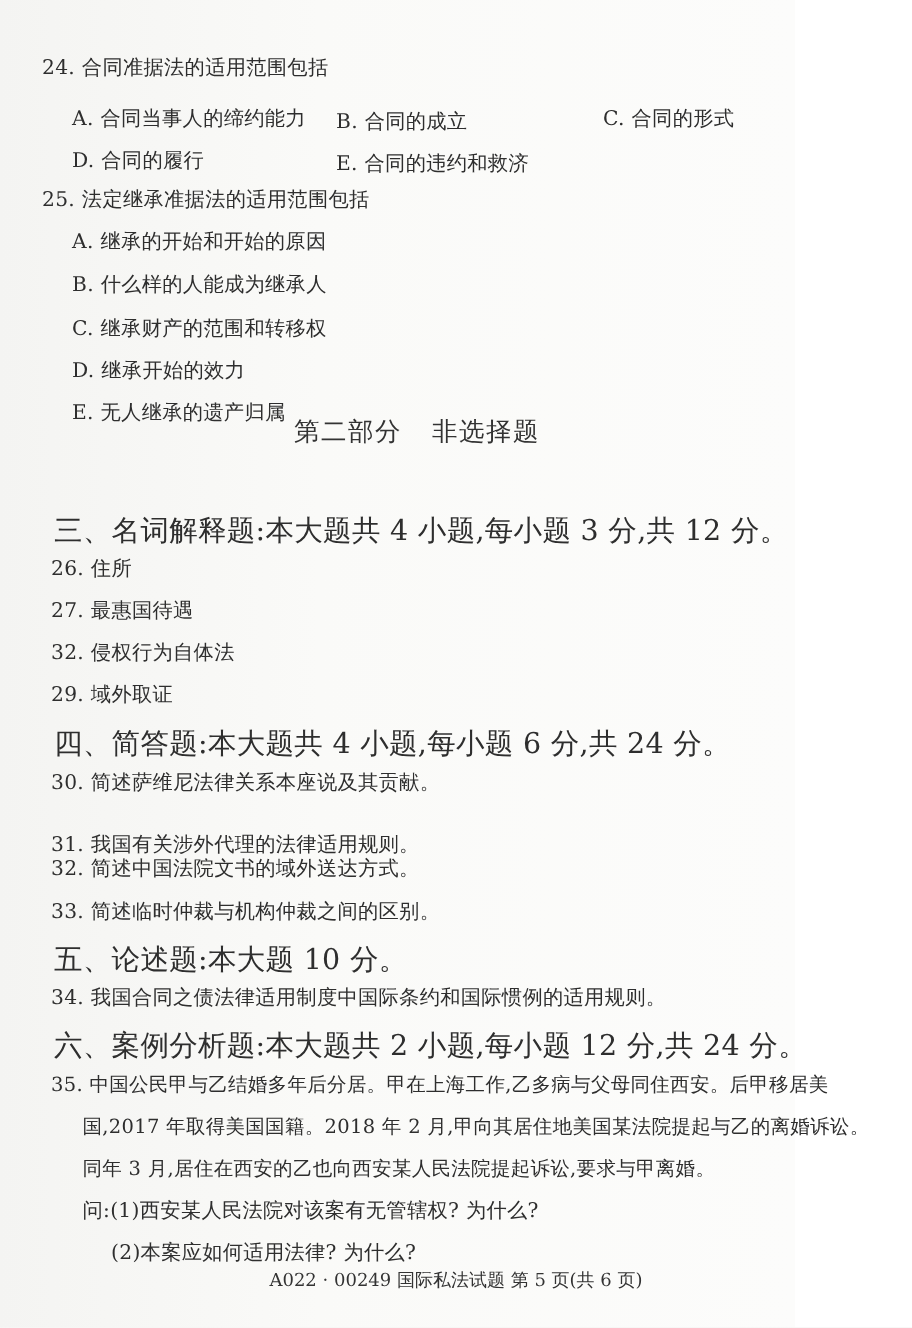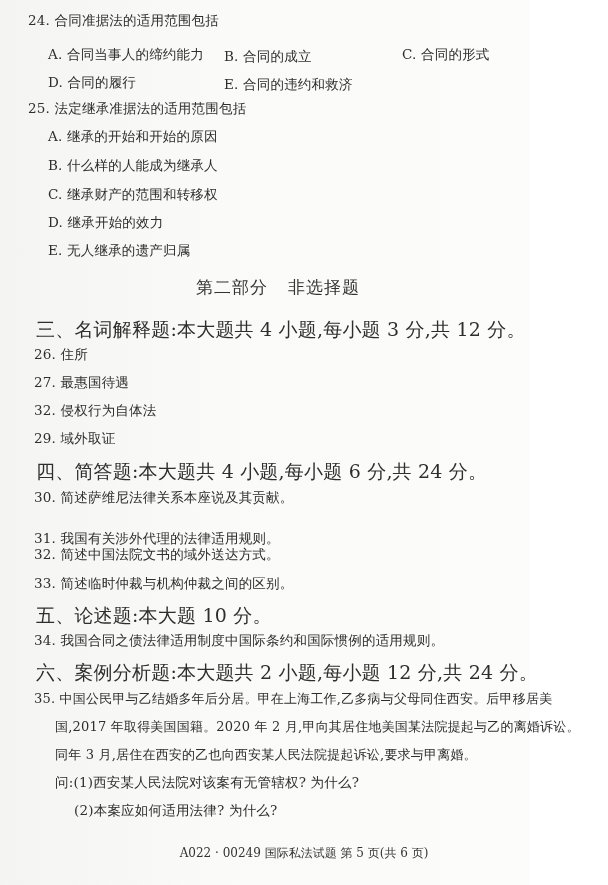--- a/index.html
+++ b/index.html
@@ -11,21 +11,21 @@
     position: relative;
   }
   .page {
     position: absolute; left: 0; top: 0; width: 530px; height: 885px;
     background: linear-gradient(to right, #f4f4f2 0%, #fafaf8 40%, #fcfcfb 100%);
   }
   .edge {
     position: absolute; left: 530px; top: 0; width: 78px; height: 885px;
     background: #ffffff;
   }
-  .line { position: absolute; font-size: 13.5px; white-space: nowrap; letter-spacing: 0.2px; }
+  .line { position: absolute; font-size: 13.5px; white-space: nowrap; letter-spacing: 0.2px; margin-top: 24px; }
   .q { left: 28px; }
   .opt { left: 48px; }
   .sec { left: 36px; font-weight: normal; font-size: 19px; }
   .qq { left: 34px; }
   .indent { left: 55px; }
   .indent2 { left: 74px; }
   .part-title {
     position: absolute; left: 0; width: 556px; text-align: center;
     top: 276px; font-family: "DejaVu Sans", "Liberation Sans", sans-serif;
     font-size: 17px; letter-spacing: 1px; color: #333;
@@ -67,18 +67,18 @@
 <div class="line qq" style="top:489px">30. 简述萨维尼法律关系本座说及其贡献。</div>
 <div class="line qq" style="top:530px">31. 我国有关涉外代理的法律适用规则。</div>
 <div class="line qq" style="top:546px">32. 简述中国法院文书的域外送达方式。</div>
 <div class="line qq" style="top:575px">33. 简述临时仲裁与机构仲裁之间的区别。</div>
 
 <div class="line sec" style="top:603px">五、论述题:本大题 10 分。</div>
 <div class="line qq" style="top:632px">34. 我国合同之债法律适用制度中国际条约和国际惯例的适用规则。</div>
 
 <div class="line sec" style="top:660px">六、案例分析题:本大题共 2 小题,每小题 12 分,共 24 分。</div>
 <div class="line qq" style="top:690px;font-size:13px">35. 中国公民甲与乙结婚多年后分居。甲在上海工作,乙多病与父母同住西安。后甲移居美</div>
-<div class="line indent" style="top:718px;font-size:13px">国,2017 年取得美国国籍。2020 年 2 月,甲向其居住地美国某法院提起与乙的离婚诉讼。</div>
+<div class="line indent" style="top:718px;font-size:13px">国,2017 年取得美国国籍。2018 年 2 月,甲向其居住地美国某法院提起与乙的离婚诉讼。</div>
 <div class="line indent" style="top:746px;font-size:13px">同年 3 月,居住在西安的乙也向西安某人民法院提起诉讼,要求与甲离婚。</div>
 <div class="line indent" style="top:774px">问:(1)西安某人民法院对该案有无管辖权? 为什么?</div>
 <div class="line indent2" style="top:802px">(2)本案应如何适用法律? 为什么?</div>
 
 <div class="footer">A022 · 00249 国际私法试题 第 5 页(共 6 页)</div>
 
 </body></html>

